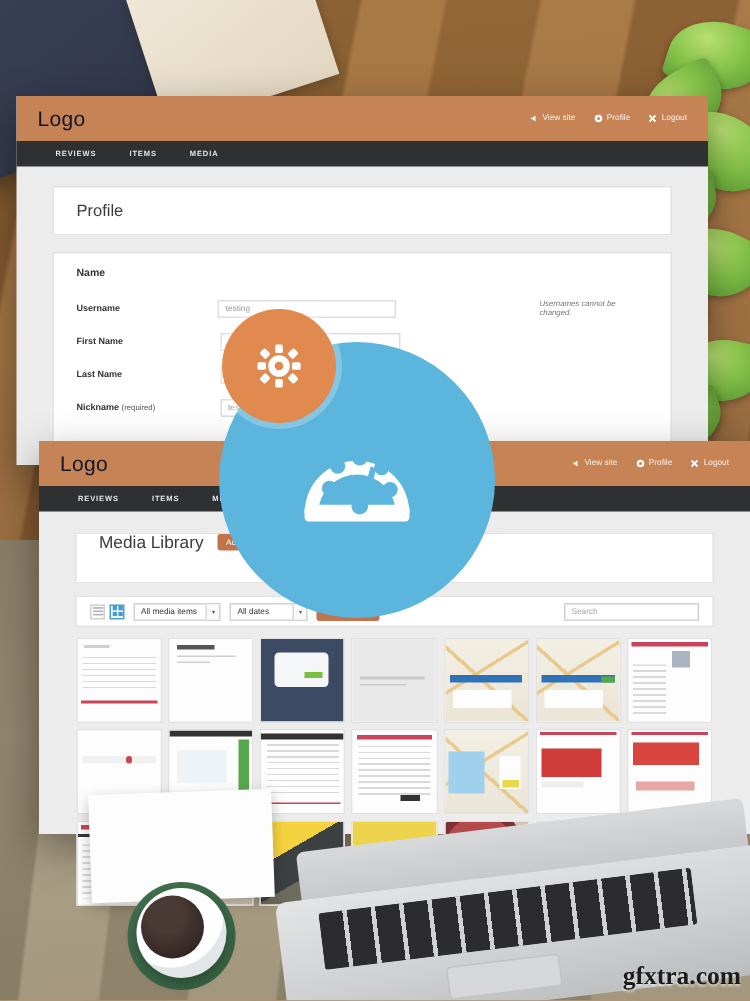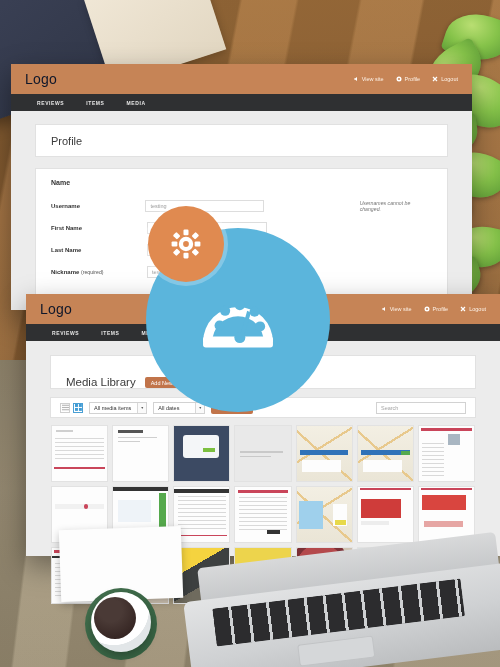--- a/index.html
+++ b/index.html
@@ -107,21 +107,21 @@
     width: 120px; height: 12px; border: 1px solid #ddd; background: #fff;
     font-size: 5.5px; color: #9a9a9a; display: flex; align-items: center; padding-left: 4px;
   }
   .fhint { margin-left: 96px; font-size: 5.2px; font-style: italic; color: #777; }
 
   
   #win-media { left: 26px; top: 294px; width: 474px; height: 262px; }
   #win-media .win-top { height: 30px; }
   #win-media .win-nav { height: 17px; }
   #win-media .body { padding: 14px 24px 0 24px; }
-  .ml-title { height: 34px; display: flex; align-items: flex-end; gap: 9px; padding: 0 15px; }
+  .ml-title { height: 34px; display: flex; align-items: flex-start; gap: 9px; padding: 0 15px; }
   .ml-title .t { font-size: 11.5px; color: #3b3b3b; }
   .add-new {
     background: #c1744a; color: #fff; font-size: 5.5px; padding: 2.5px 6px; border: none; border-radius: 2px;
   }
   .toolbar {
     margin-top: 8px; height: 21px; display: flex; align-items: center; gap: 6px; padding: 0 9px;
   }
   .vmode { display: flex; gap: 3px; }
   .vm {
     width: 10px; height: 10px; border: 1px solid #cfcfcf; background: #fff;
@@ -539,13 +539,14 @@
     <div class="base"></div>
     <div class="keys"></div>
     <div class="trackpad"></div>
   </div>
   <div class="cup">
     <div class="saucer"></div>
     <div class="mug"></div>
     <div class="coffee"></div>
   </div>
 
+  <div class="watermark">gfxtra.com</div>
 </div>
 
 </body></html>

